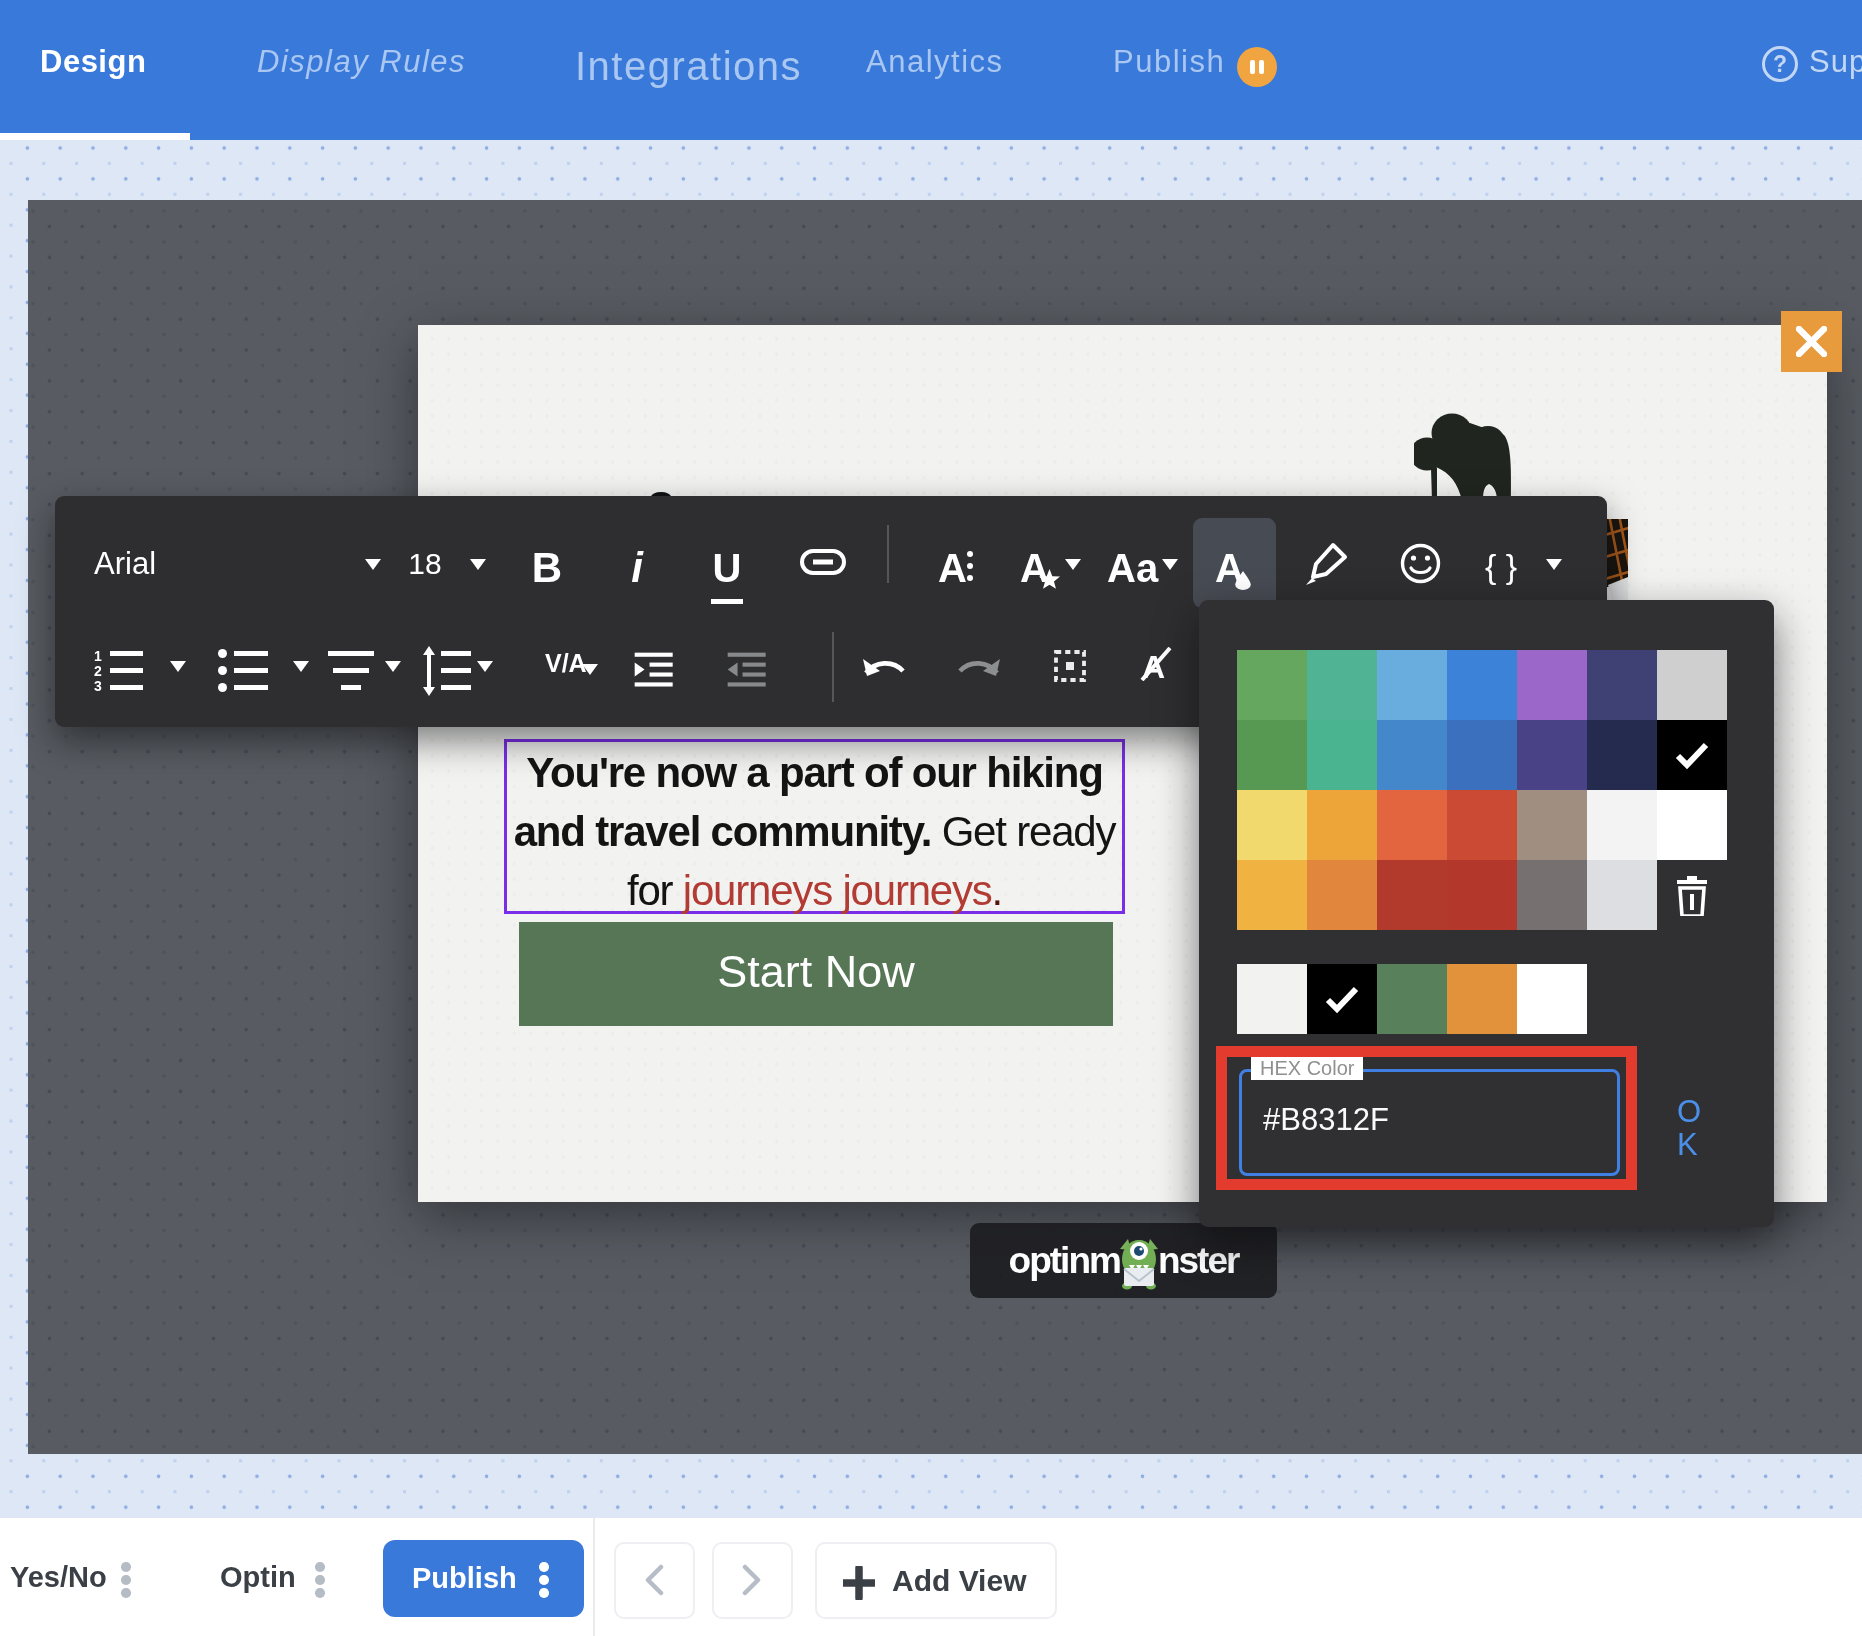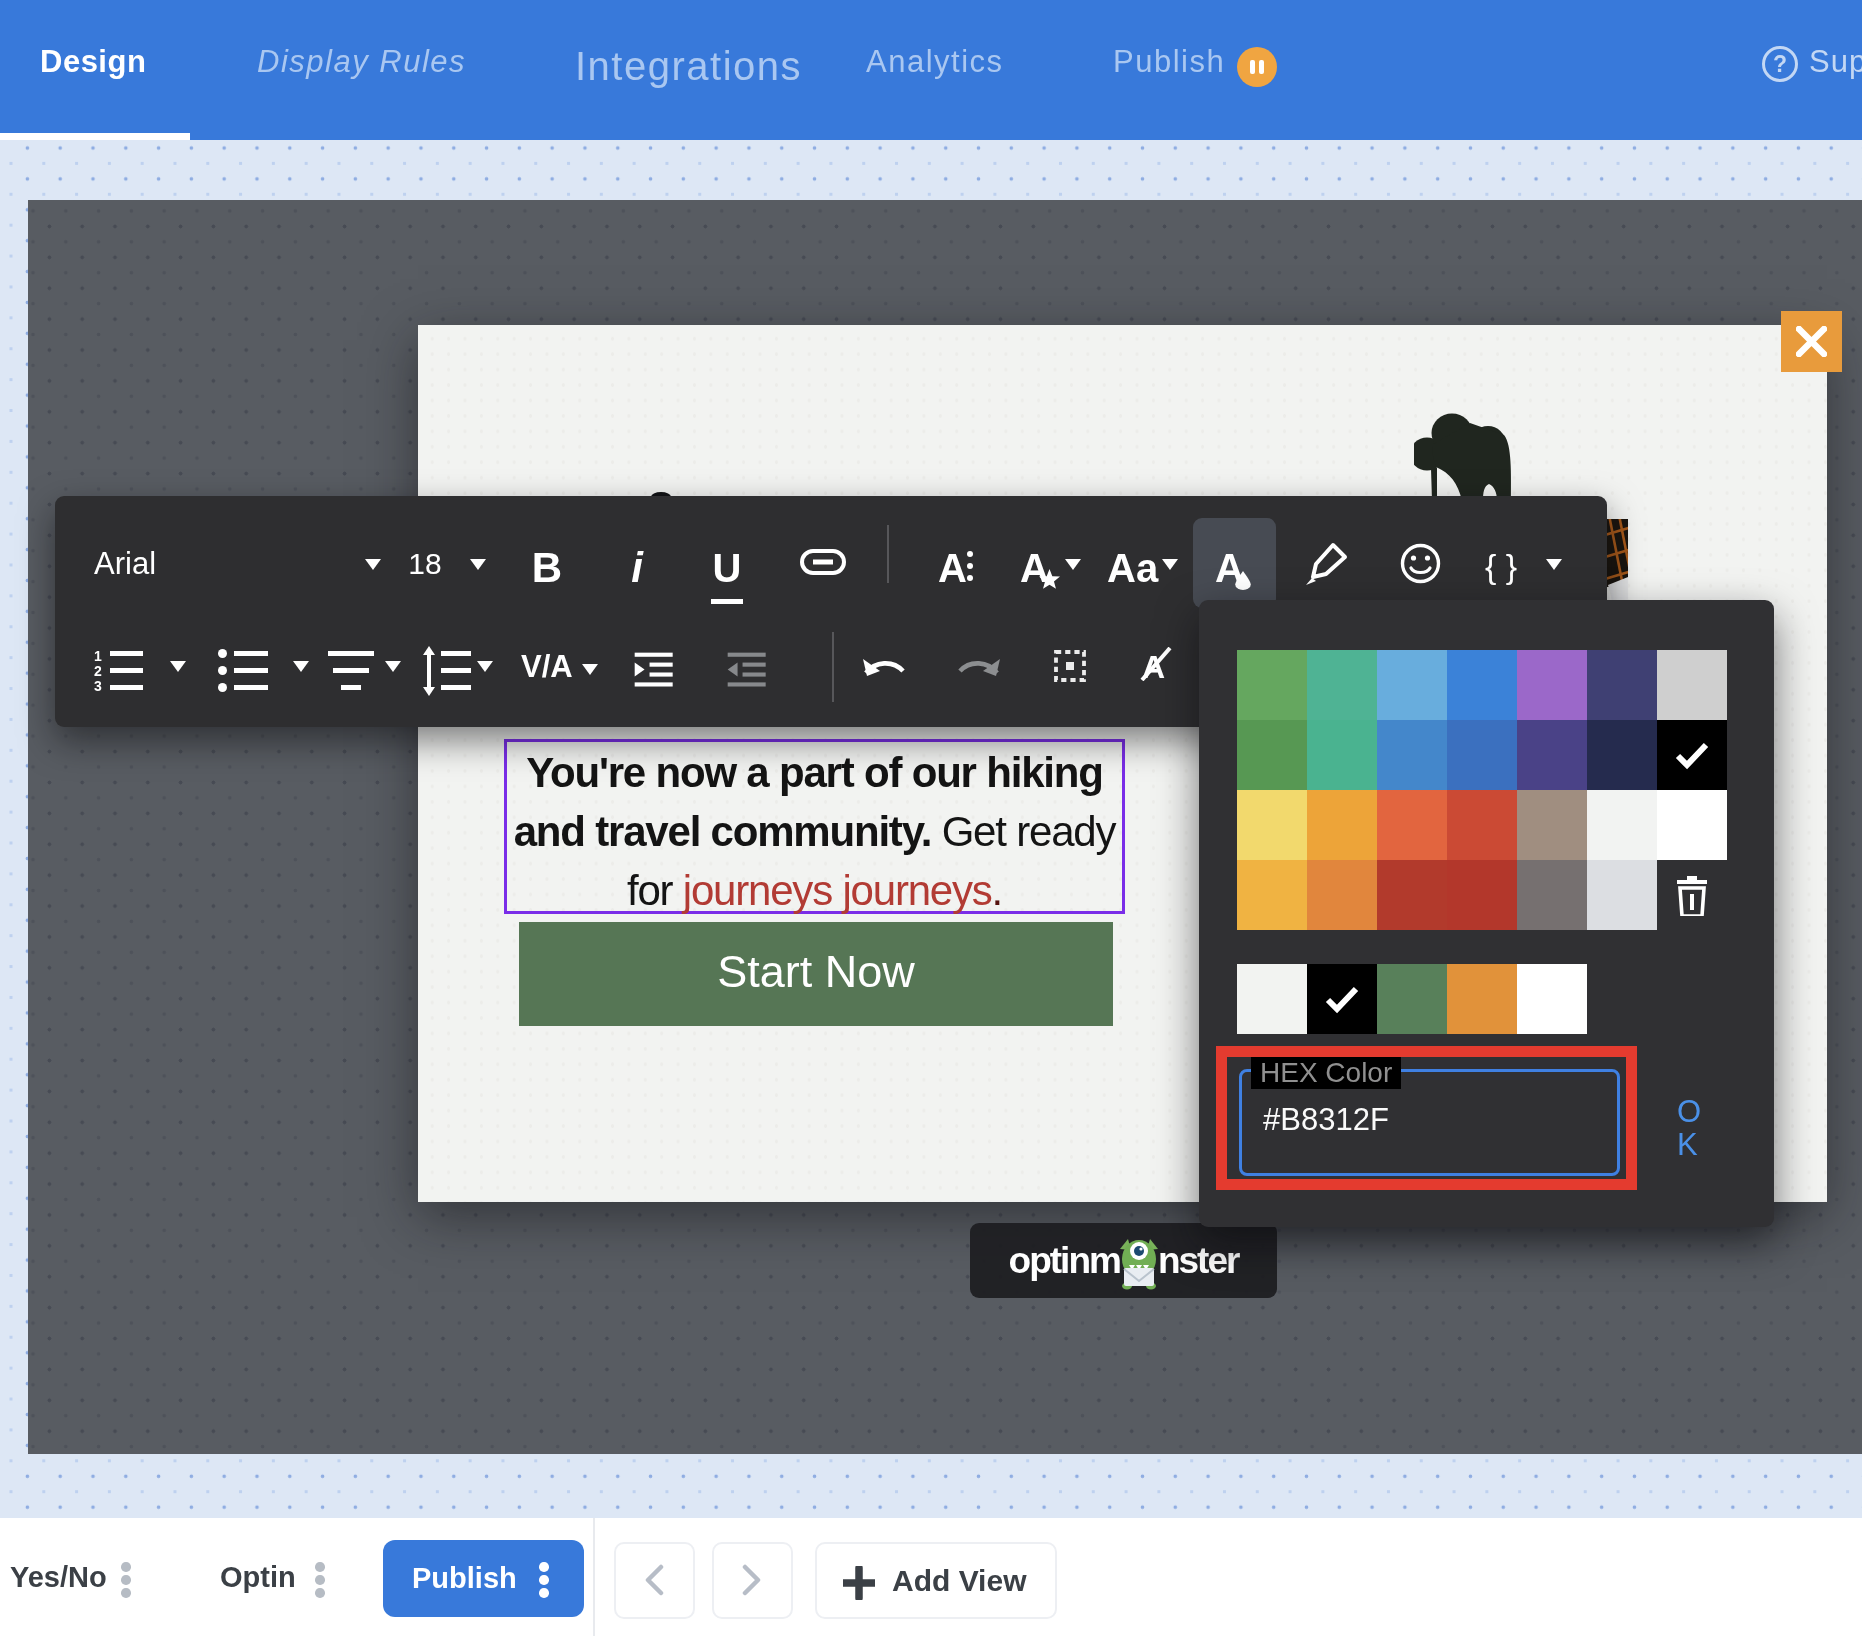--- a/index.html
+++ b/index.html
@@ -141,21 +141,21 @@
   <div class="cr" style="left:330px;top:165px;"></div>
   <svg class="abs" style="left:368px;top:150px;" width="48" height="50" viewBox="0 0 48 50">
     <polygon points="6,0 12,9 0,9" fill="#fff"></polygon>
       <rect x="4" y="8" width="4" height="34" fill="#fff"></rect>
       <polygon points="6,50 12,41 0,41" fill="#fff"></polygon>
     <rect x="18" y="5" width="30" height="5" fill="#fff"></rect>
       <rect x="18" y="22" width="30" height="5" fill="#fff"></rect>
       <rect x="18" y="39" width="30" height="5" fill="#fff"></rect>
   </svg>
   <div class="cr" style="left:422px;top:165px;"></div>
-  <div class="tl" style="left:466px;top:153px;font-size:31px;font-weight:700;">V/A</div>
+  <div class="tl" style="left:490px;top:153px;font-size:25px;font-weight:700;">V/A</div>
   <div class="cr" style="left:527px;top:168px;"></div>
   <svg class="abs" style="left:579px;top:155px;" width="41" height="38" viewBox="0 0 48 46">
     <rect x="0" y="2" width="46" height="5" fill="#fff"></rect>
       <rect x="18" y="14" width="28" height="5" fill="#fff"></rect>
       <rect x="18" y="26" width="28" height="5" fill="#fff"></rect>
       <rect x="0" y="38" width="46" height="5" fill="#fff"></rect>
     <polygon points="0,14 12,22.5 0,31" fill="#fff"></polygon>
   </svg>
   <svg class="abs" style="left:672px;top:155px;" width="41" height="38" viewBox="0 0 48 46">
     <g fill="#87898c">
@@ -228,21 +228,21 @@
   <div class="sw" style="left:108px;top:364px;background:#000"></div>
   <svg class="abs" style="left:125px;top:381px;" width="36" height="36" viewBox="0 0 36 36">
       <path d="M4 19 L13 28 L32 8" stroke="#fff" stroke-width="6" fill="none"></path>
     </svg>
   <div class="sw" style="left:178px;top:364px;background:#58805a"></div>
   <div class="sw" style="left:248px;top:364px;background:#e1923a"></div>
   <div class="sw" style="left:318px;top:364px;background:#fff"></div>
 
   <div class="abs" style="left:17px;top:446px;width:421px;height:144px;border:11px solid #e43b2f;box-sizing:border-box;"></div>
   <div class="abs" style="left:40px;top:469px;width:381px;height:107px;border:3.5px solid #3f80e2;border-radius:8px;box-sizing:border-box;"></div>
-  <div class="abs" style="left:52px;top:457px;font-size:28px;color:#909090;background:#000000;padding:0 9px;">HEX Color</div>
+  <div class="abs" style="left:52px;top:457px;font-size:20px;color:#909090;background:#ffffff;padding:0 9px;">HEX Color</div>
   <div class="abs" style="left:64px;top:502px;font-size:31px;color:#fafafa;">#B8312F</div>
   <div class="abs" style="left:478px;top:495px;width:50px;text-align:left;font-size:31px;line-height:33px;color:#4a90e8;">O<br>K</div>
 </div>
 
 <div class="abs" style="left:0;top:0;width:1862px;height:140px;background:#3879da;">
   <div class="abs" style="left:40px;top:44px;font-size:31px;font-weight:700;letter-spacing:0.5px;color:#fff;">Design</div>
   <div class="abs" style="left:257px;top:44px;font-size:31px;letter-spacing:1.5px;color:#a9c7f1;font-style:italic;">Display Rules</div>
   <div class="abs" style="left:575px;top:44px;font-size:40px;letter-spacing:1.5px;color:#a9c7f1;">Integrations</div>
   <div class="abs" style="left:866px;top:44px;font-size:31px;letter-spacing:1.5px;color:#a9c7f1;">Analytics</div>
   <div class="abs" style="left:1113px;top:44px;font-size:31px;letter-spacing:1.5px;color:#a9c7f1;">Publish</div>

